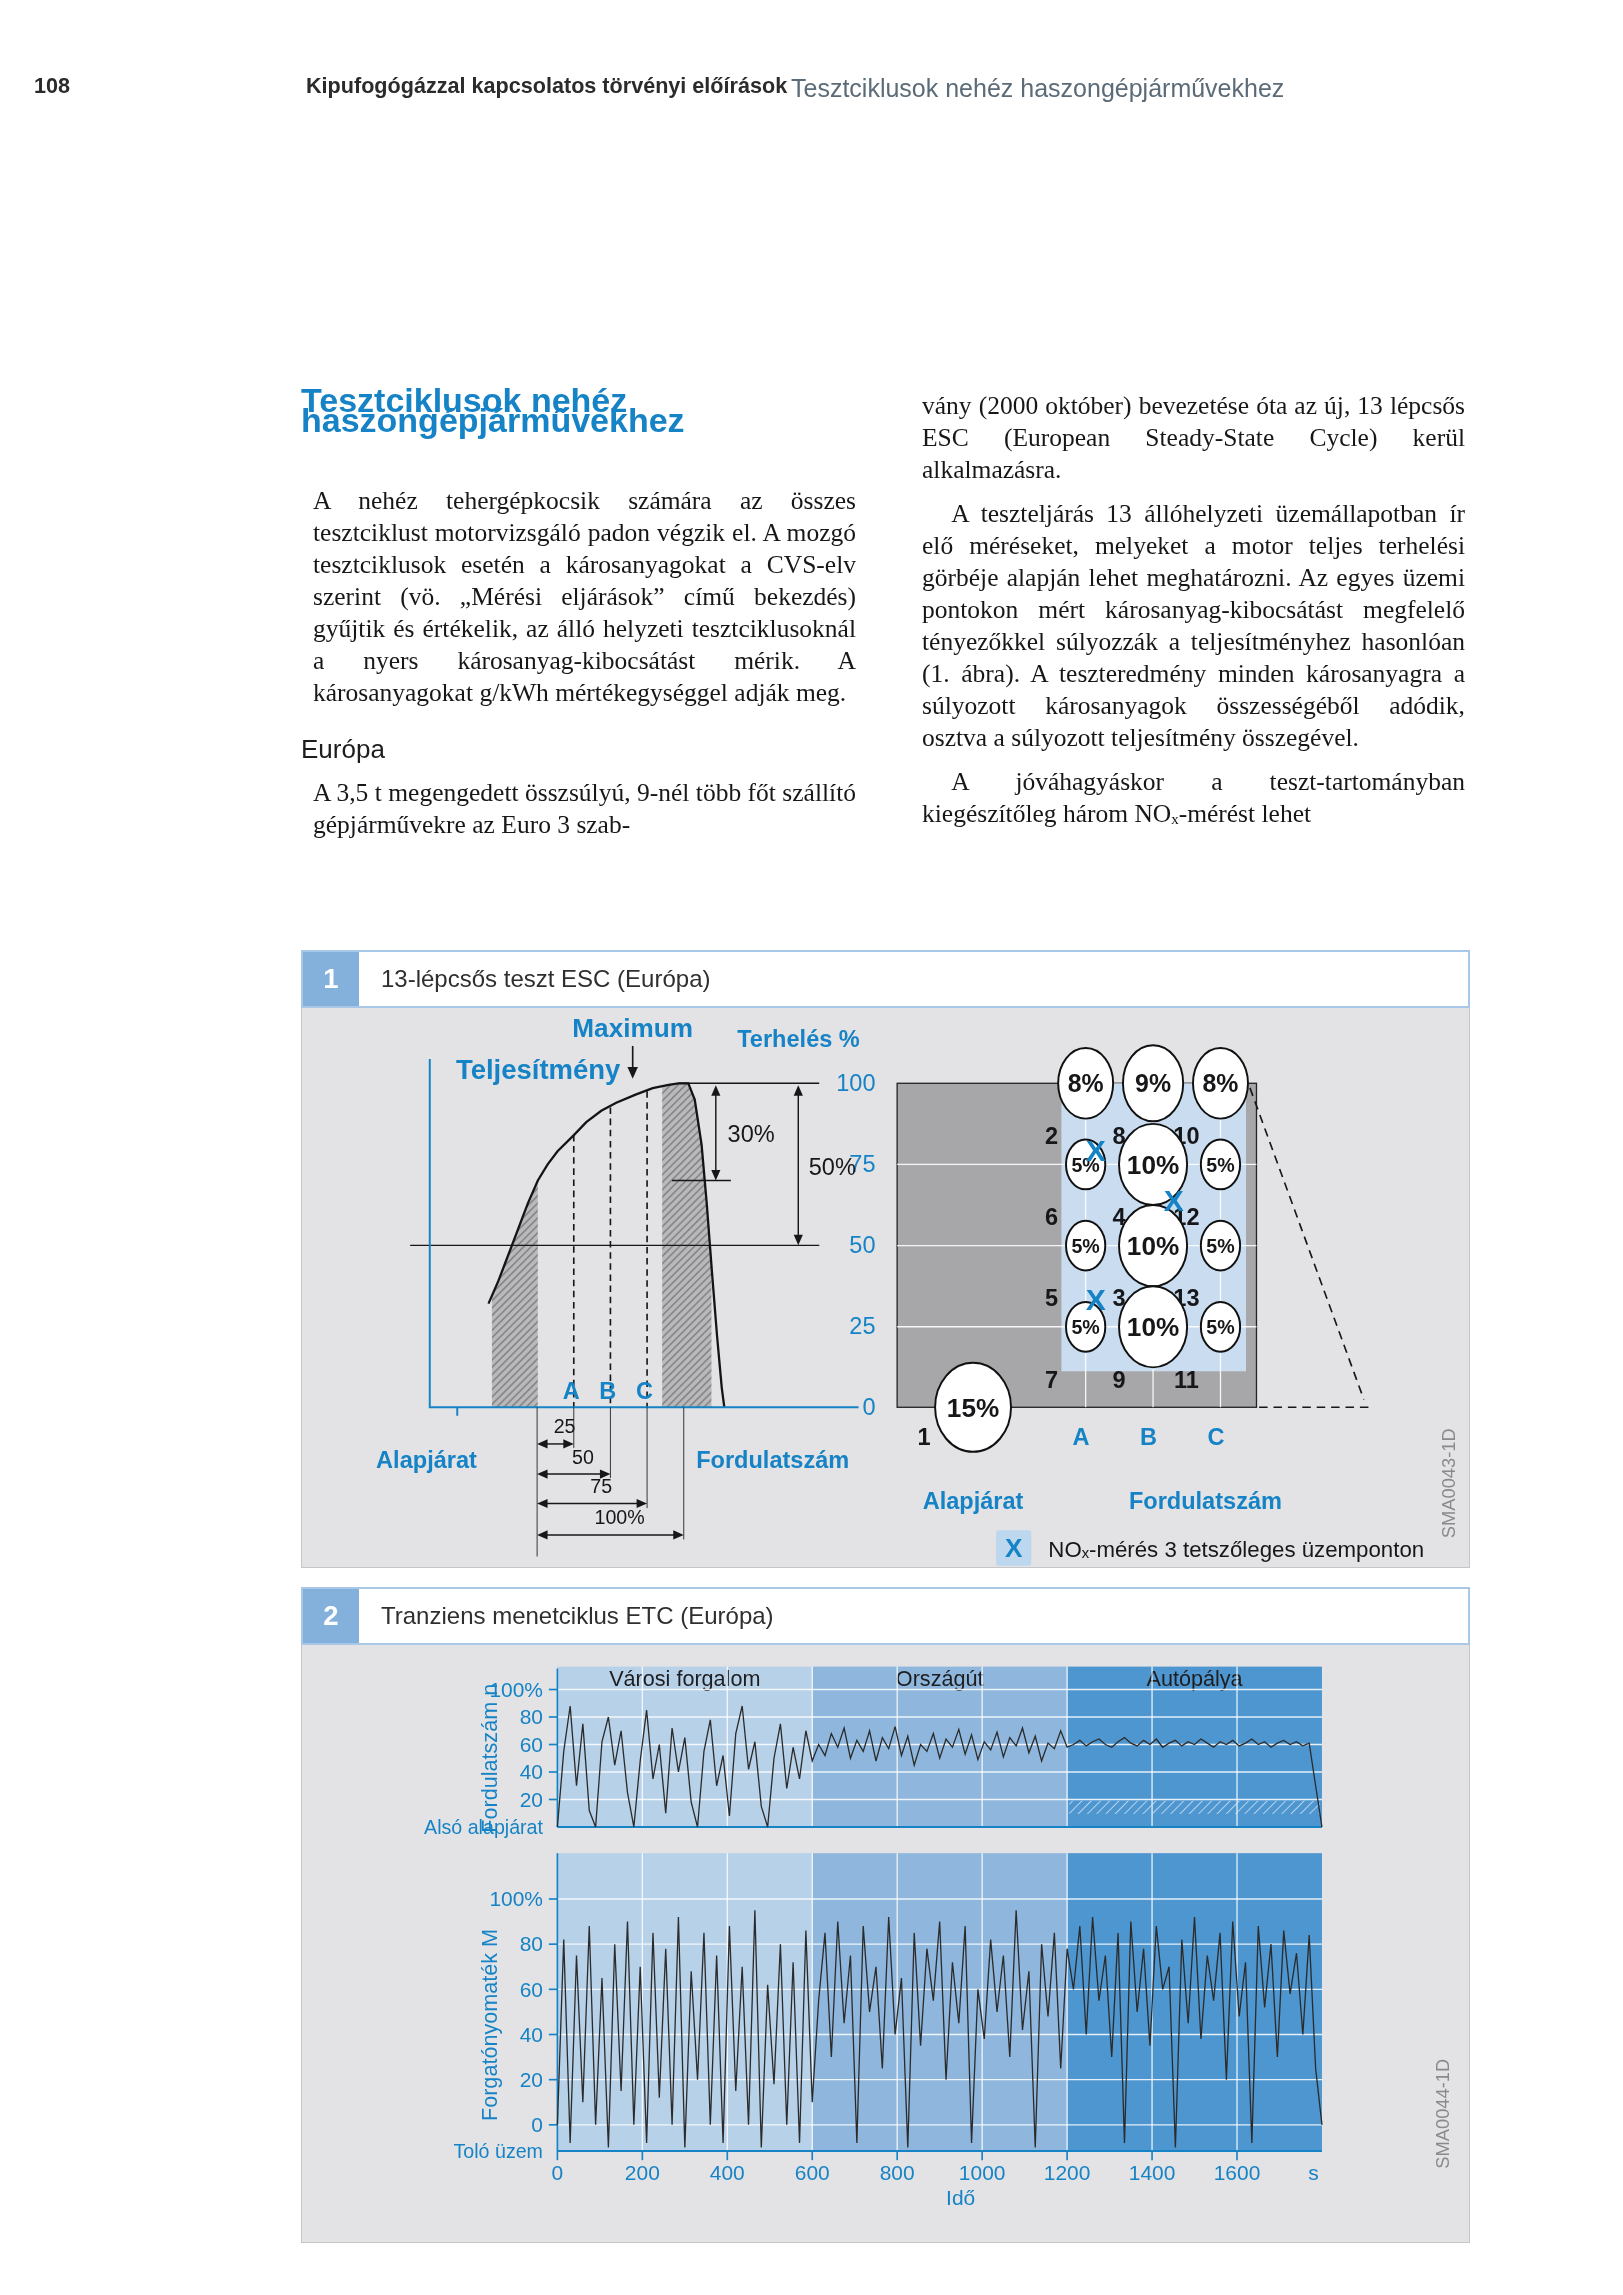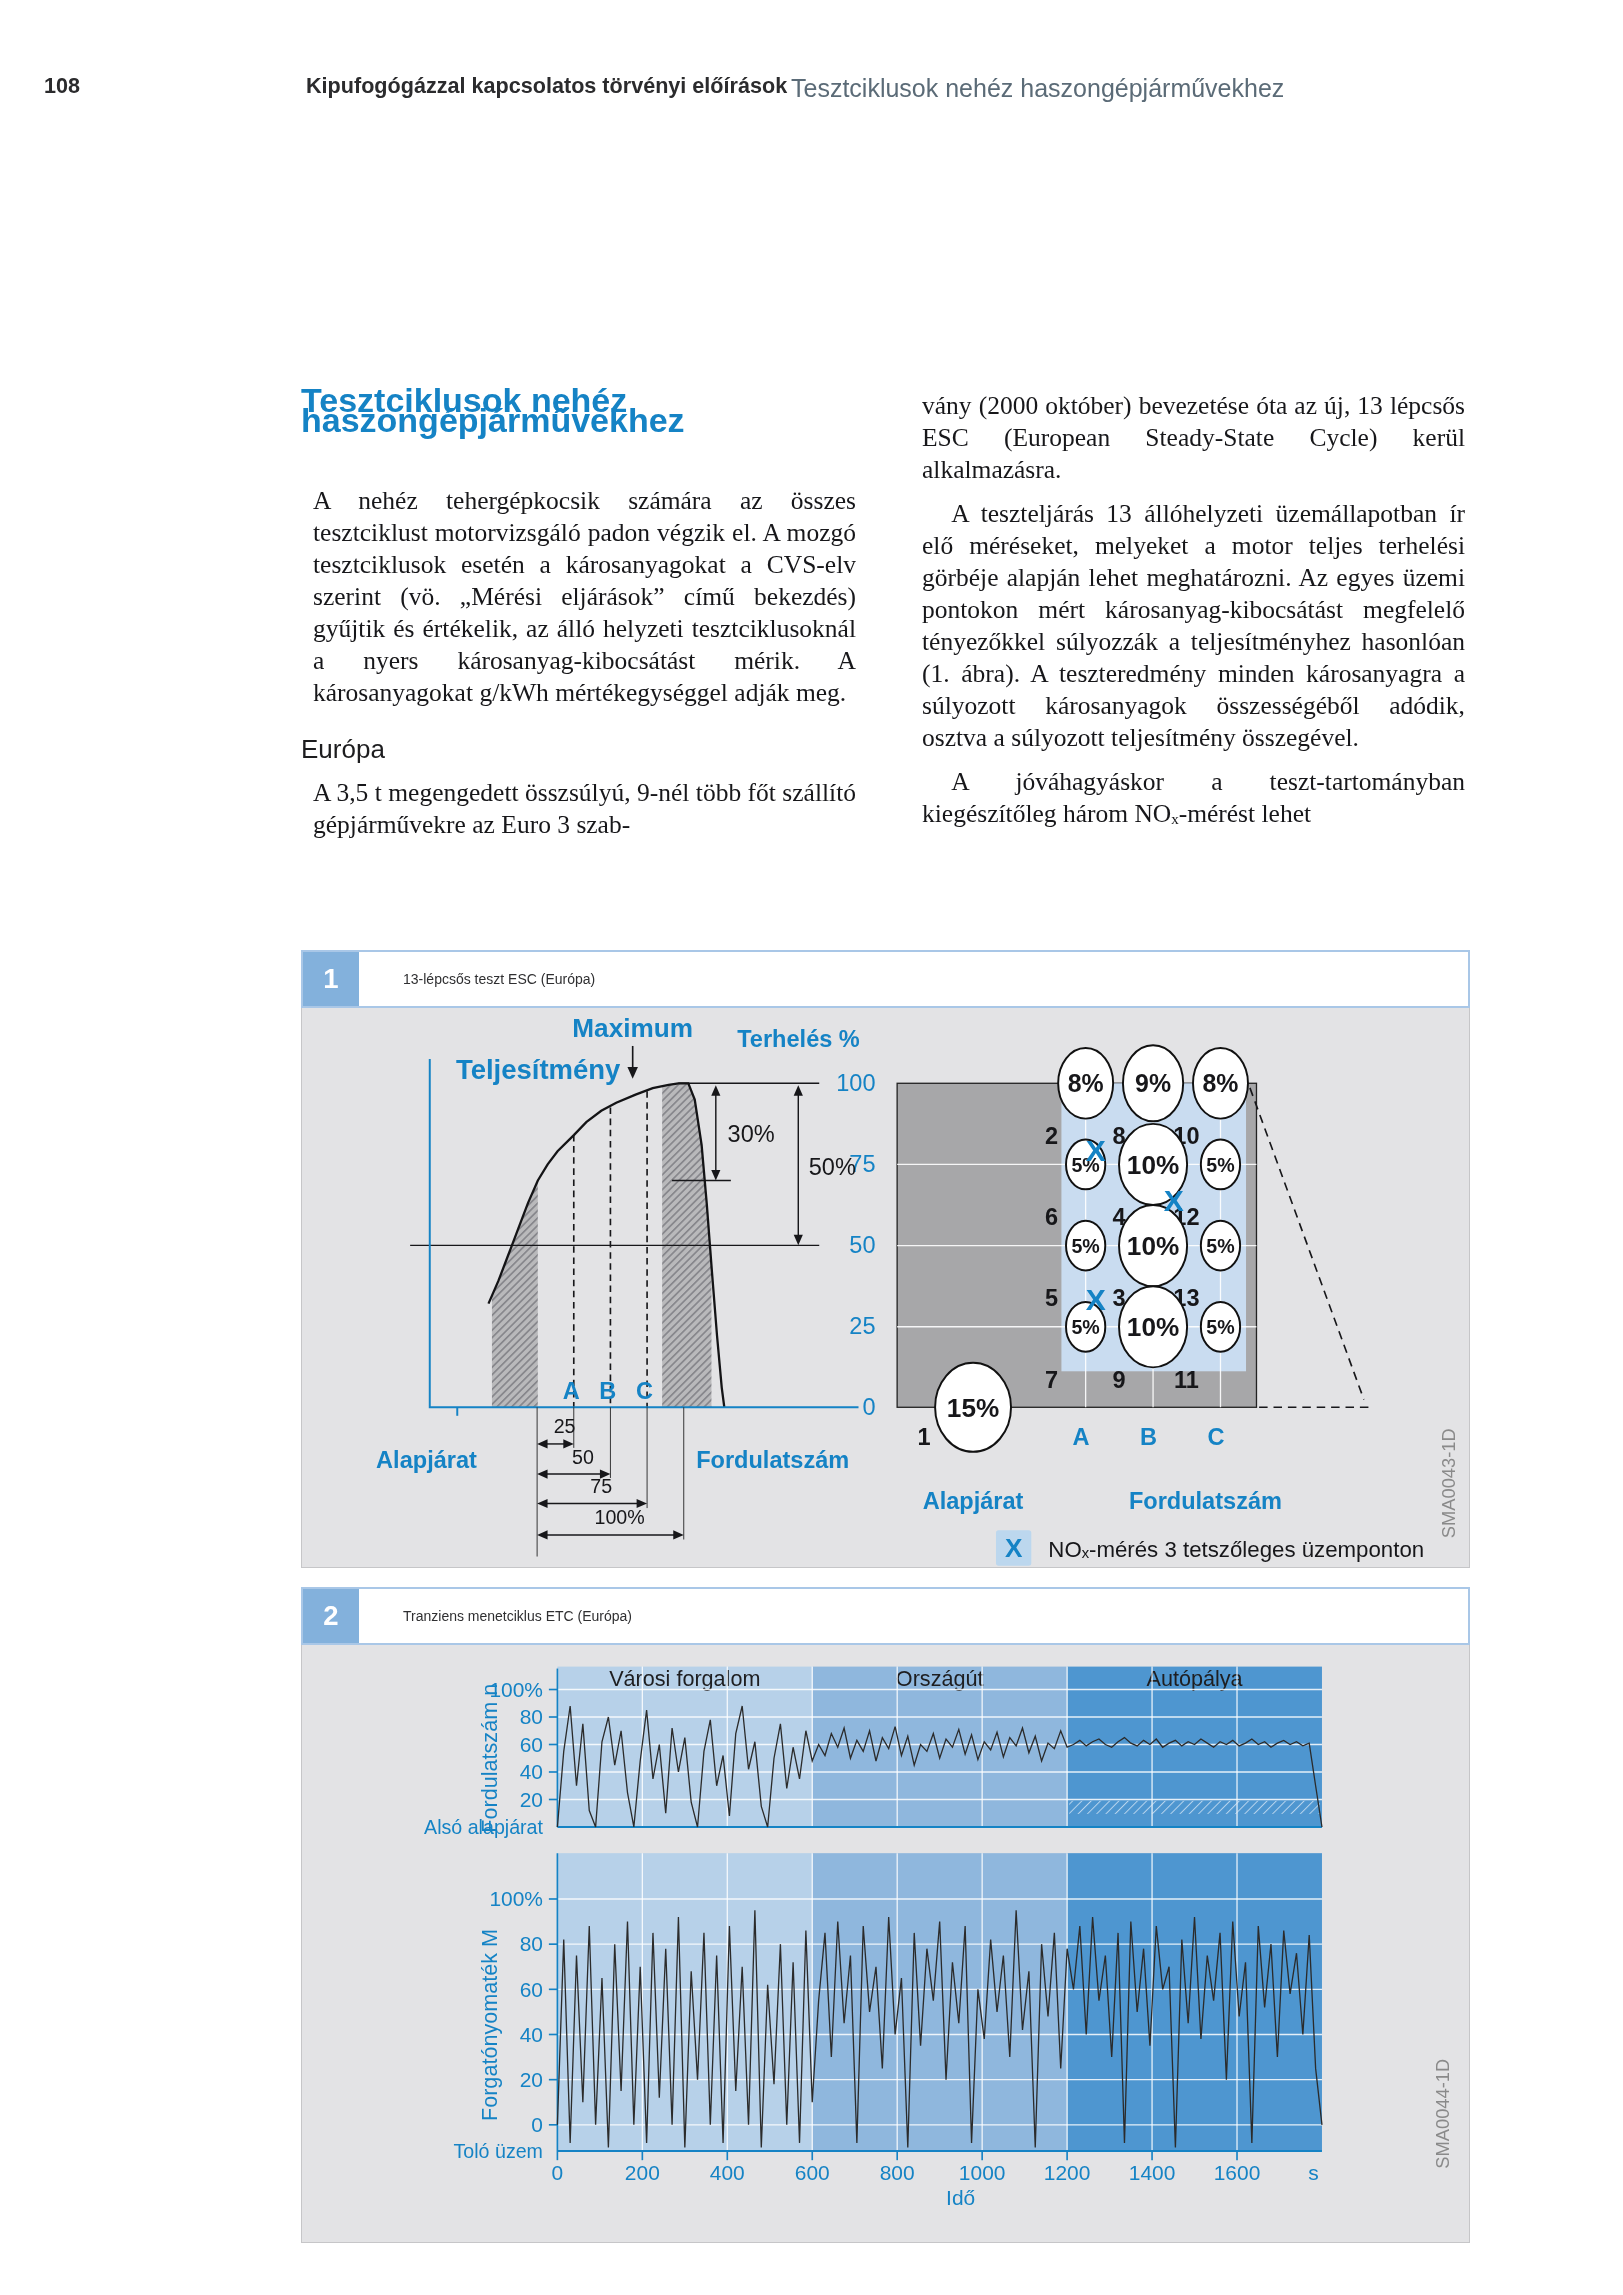--- a/index.html
+++ b/index.html
@@ -1,39 +1,39 @@
 <!DOCTYPE html>
 <html style="font-size:10.5px"><head>
 <meta charset="utf-8">
 <style>
   * { margin:0; padding:0; box-sizing:border-box; }
   html,body { width:1623px; height:2295px; background:#ffffff; }
   body { position:relative; font-family:"Liberation Sans","DejaVu Sans",sans-serif; color:#1d1d1f; }
   .abs { position:absolute; }
 
-  .page-num { left:34px; top:73px; font-size:21.6px; font-weight:bold; color:#2b2b2d;margin-left:10px; }
+  .page-num { left:34px; top:73px; font-size:21.6px; font-weight:bold; color:#2b2b2d; }
   .hdr-title { left:306px; top:73px; font-size:21.6px; font-weight:bold; color:#2b2b2d; }
   .hdr-sec { left:791px; top:74px; font-size:25px; color:#5b6b77; }
 
   .headline { left:301px; width:589px; font-size:34px; font-weight:bold; color:#1583c5; line-height:39px; }
   .hl1 { top:361px;margin-top:20px; } .hl2 { top:401px; }
 
   .col { width:567px; font-family:"Liberation Serif","DejaVu Serif",serif; font-size:25.5px; line-height:32px; text-align:justify; color:#17171a; }
   .col-left { left:301px; top:473px; }
   .col-right { left:910px; top:378px; }
   .col p { margin:12px; }
   .col p.indent { text-indent:1.15em; }
   .sub-h { font-family:"Liberation Sans","DejaVu Sans",sans-serif; font-size:26px; font-weight:normal; color:#1d1d1f; margin:23.6px 0 9.2px 0; text-align:left; }
 
   .figure { left:301px; width:1169px; }
   .fig1 { top:950px; } .fig2 { top:1587px; }
   .fig-titlebar { display:flex; height:58px; background:#ffffff; border:2px solid #a9c7e7; }
   .fig-num { width:56px; background:#83b1dc; color:#ffffff; font-size:27.5px; font-weight:bold;
              display:flex; align-items:center; justify-content:center; }
-  .fig-title { flex:1; font-size:14px; color:#2f2f31; display:flex; align-items:center; padding-left:44px; }
+  .fig-title { flex:1; font-size:24px; color:#2f2f31; display:flex; align-items:center; padding-left:22px; }
   .fig-body { background:#e3e3e5; border:0.7px solid #c6c6c8; border-top:none; position:relative; }
   .fig1 .fig-body { height:560px; } .fig2 .fig-body { height:598px; }
   svg { display:block; }
   svg text { font-family:"Liberation Sans","DejaVu Sans",sans-serif; }
 </style>
 </head>
 <body>
 
 <div>
   <div class="abs page-num">108</div>

